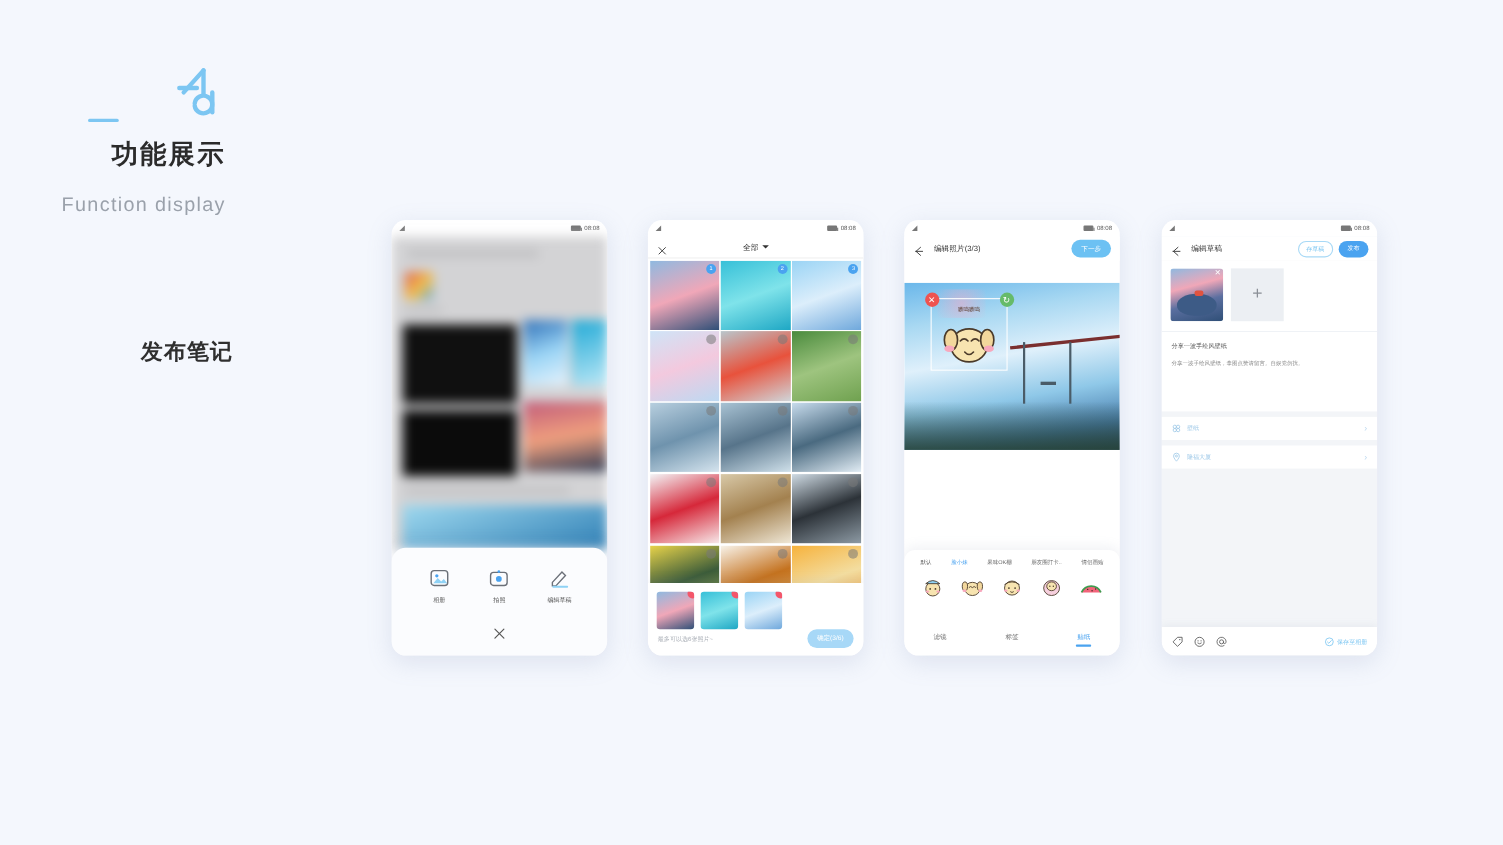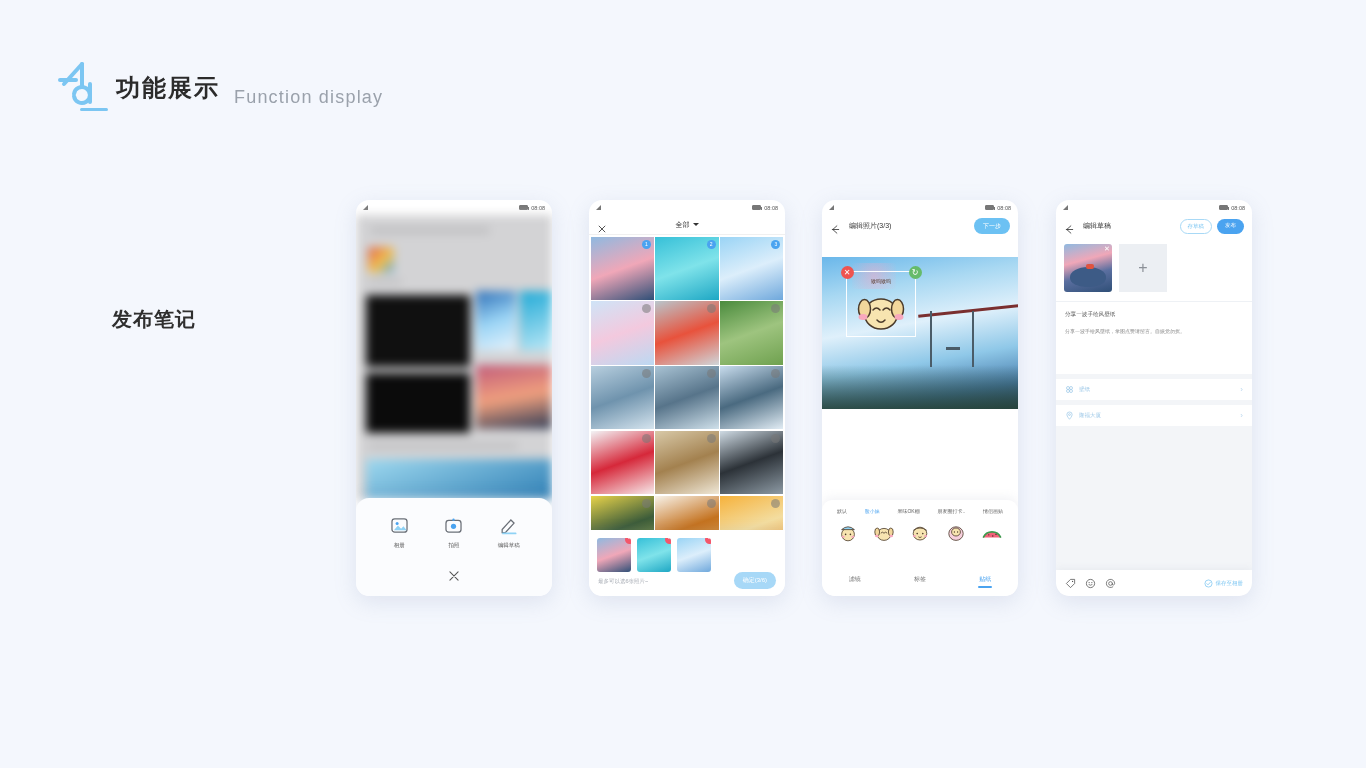--- a/index.html
+++ b/index.html
@@ -5,31 +5,31 @@
   * { box-sizing: border-box; margin: 0; padding: 0; }
   html, body {
     width: 1366px; height: 768px;
     background: #f4f7fd;
     font-family: "Liberation Sans", "DejaVu Sans", sans-serif;
     overflow: hidden;
   }
   .page { position: relative; width: 1366px; height: 768px; }
 
   
-  .header { position: absolute; left: 56px; top: 60px; display: flex; align-items: flex-end; gap: 14px; }
+  .header { position: absolute; left: 56px; top: 60px; display: flex; align-items: flex-end; gap: 14px; flex-direction: column; }
   .logo { width: 46px; height: 50px; position: relative; }
   .logo svg { display: block; }
   .title-cn { font-size: 24px; color: #2b2b2b; letter-spacing: 2px; font-weight: 600;
               position: relative; padding-bottom: 6px; }
   .title-en { font-size: 18px; color: #9aa1ab; letter-spacing: 1.2px; margin-bottom: 2px; }
   .logo-underline { position: absolute; left: 80px; top: 108px; width: 28px; height: 3px;
                     background: #7cc6f2; border-radius: 2px; }
 
   
-  .desc { position: absolute; left: 112px; top: 306px; width: 236px; }
+  .desc { position: absolute; left: 128px; top: 306px; width: 236px; }
   .desc h2 { font-size: 20px; color: #2f2f2f; font-weight: 600; letter-spacing: 1px; margin-bottom: 28px; }
   .desc p { font-size: 14px; line-height: 28px; color: #6f757e; letter-spacing: 0.6px; }
 
   
   .phone { position: absolute; width: 196px; height: 396px; border-radius: 13px;
            background: #fff; overflow: hidden;
            box-shadow: 0 6px 22px rgba(120,140,180,0.18); }
   #phone1 { left: 356px; top: 200px; }
   #phone2 { left: 589px; top: 200px; }
   #phone3 { left: 822px; top: 200px; }

